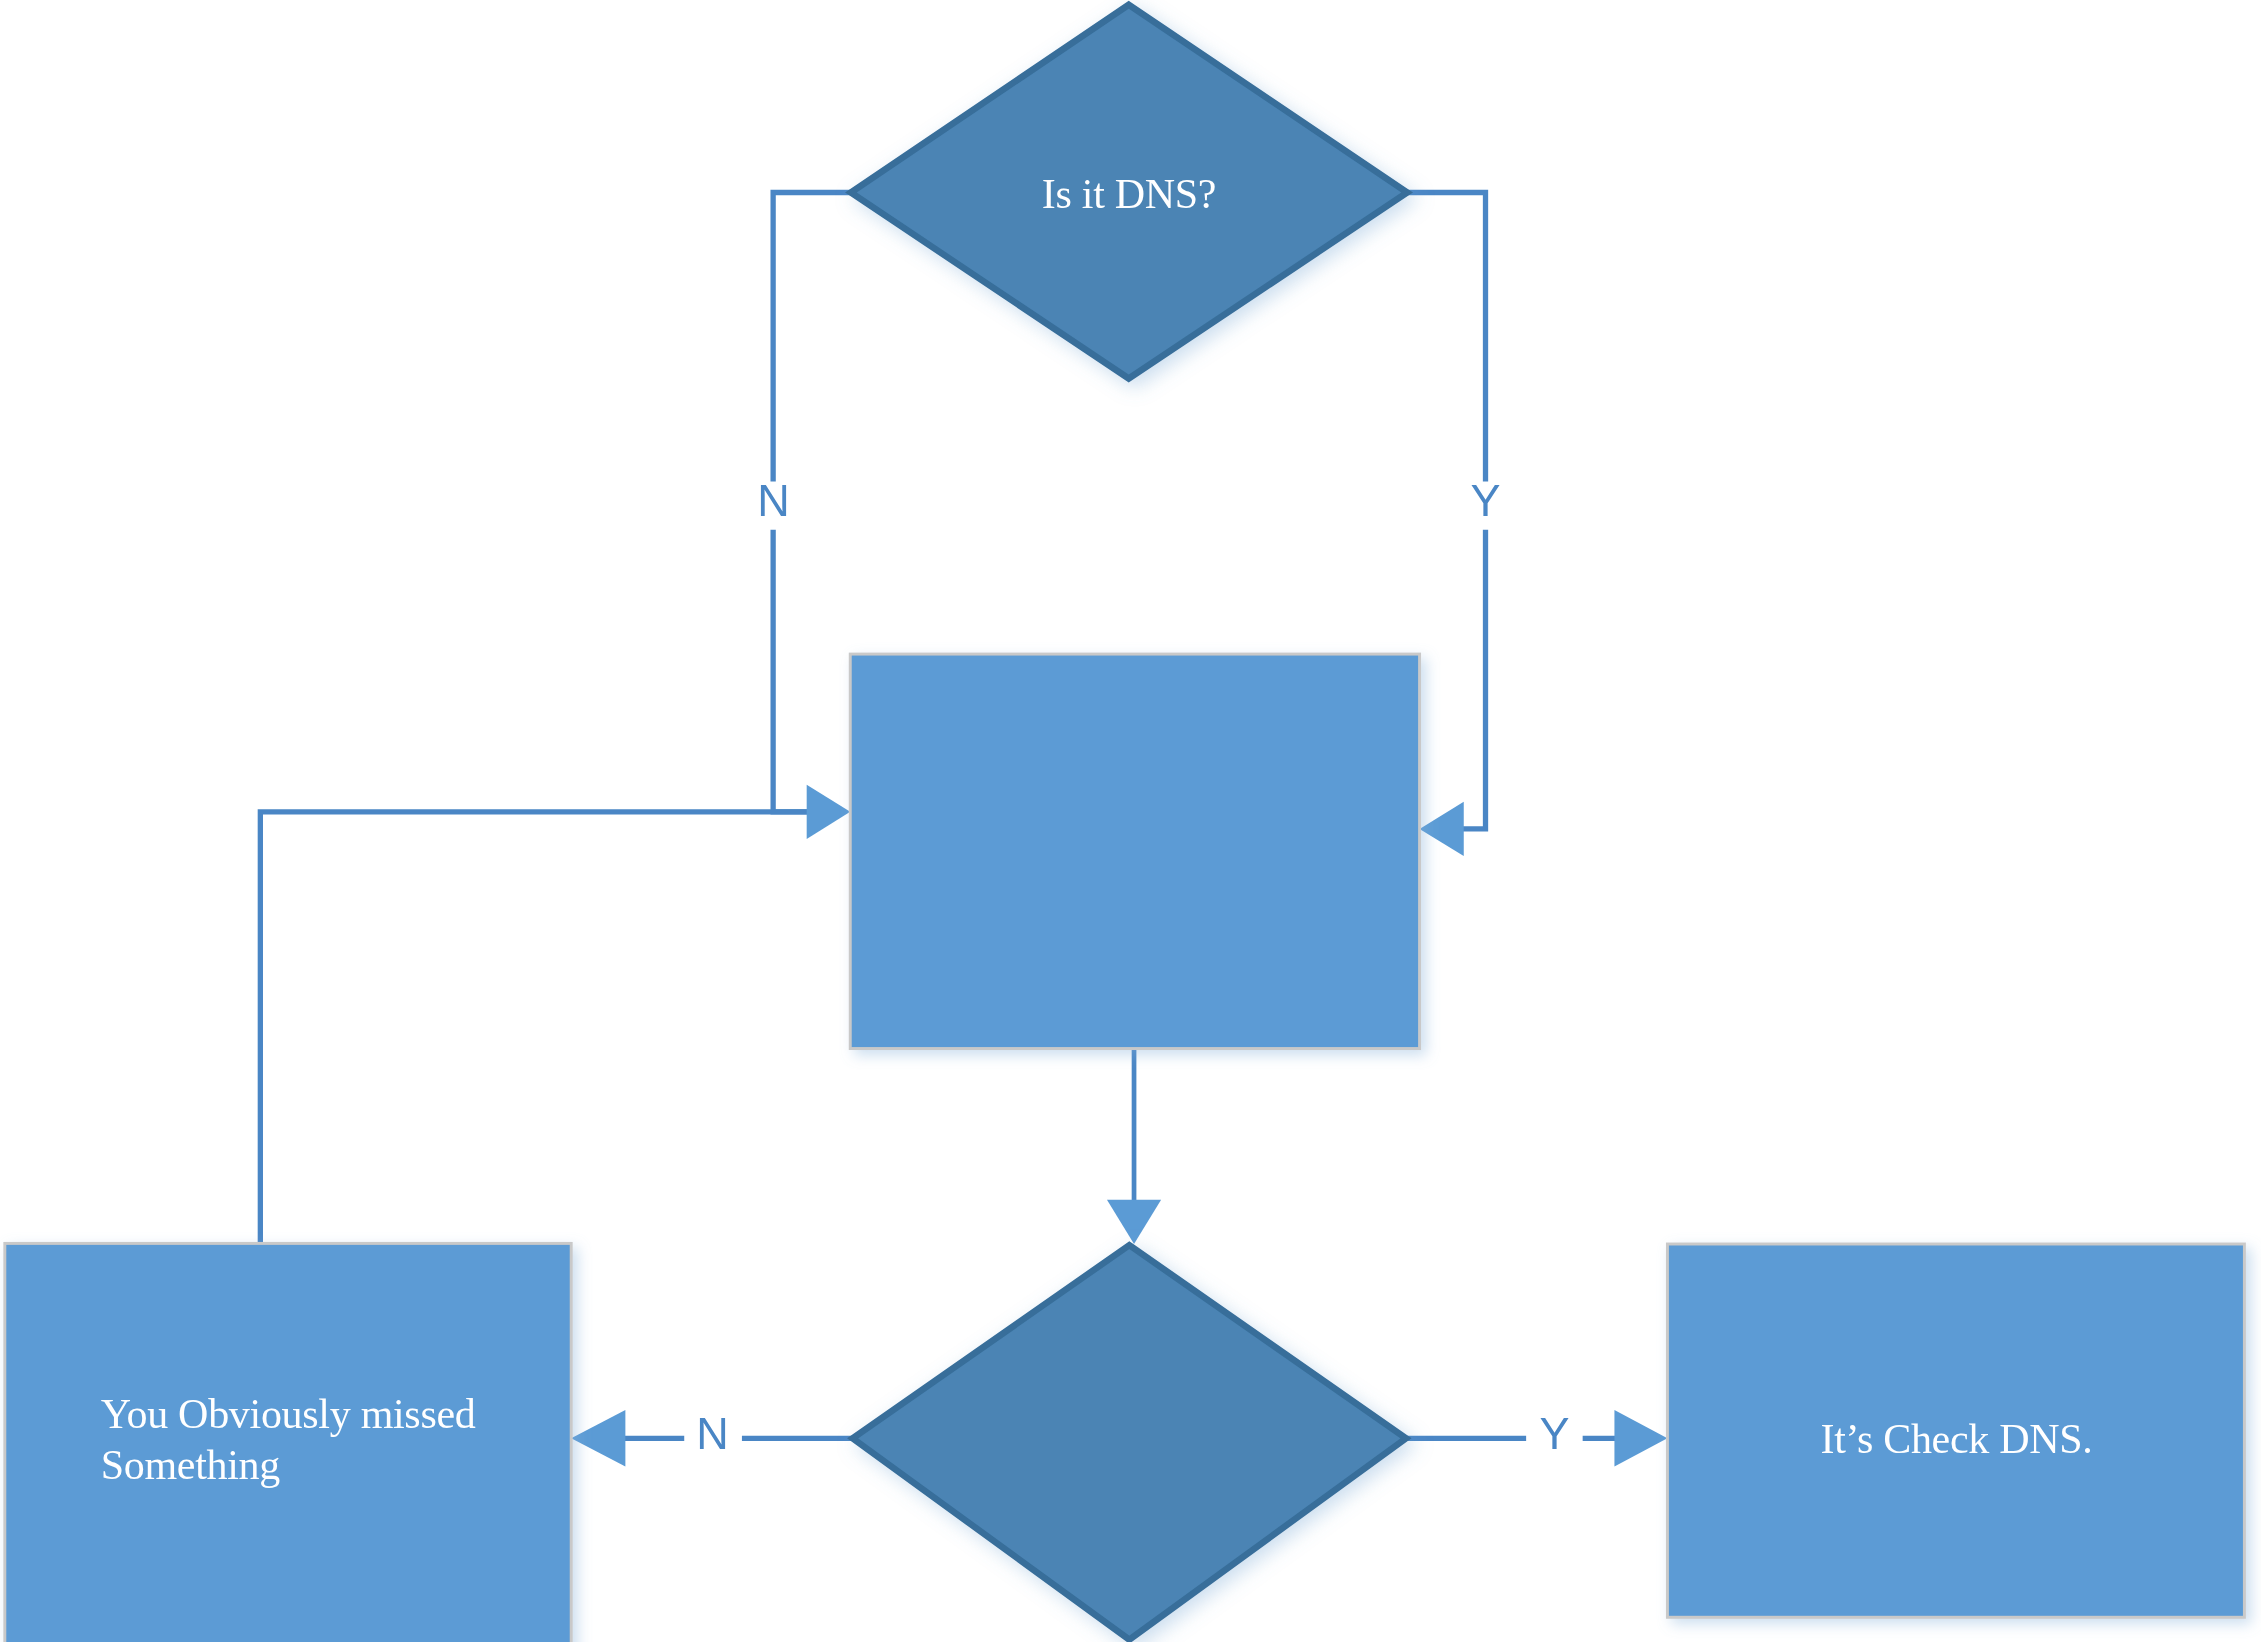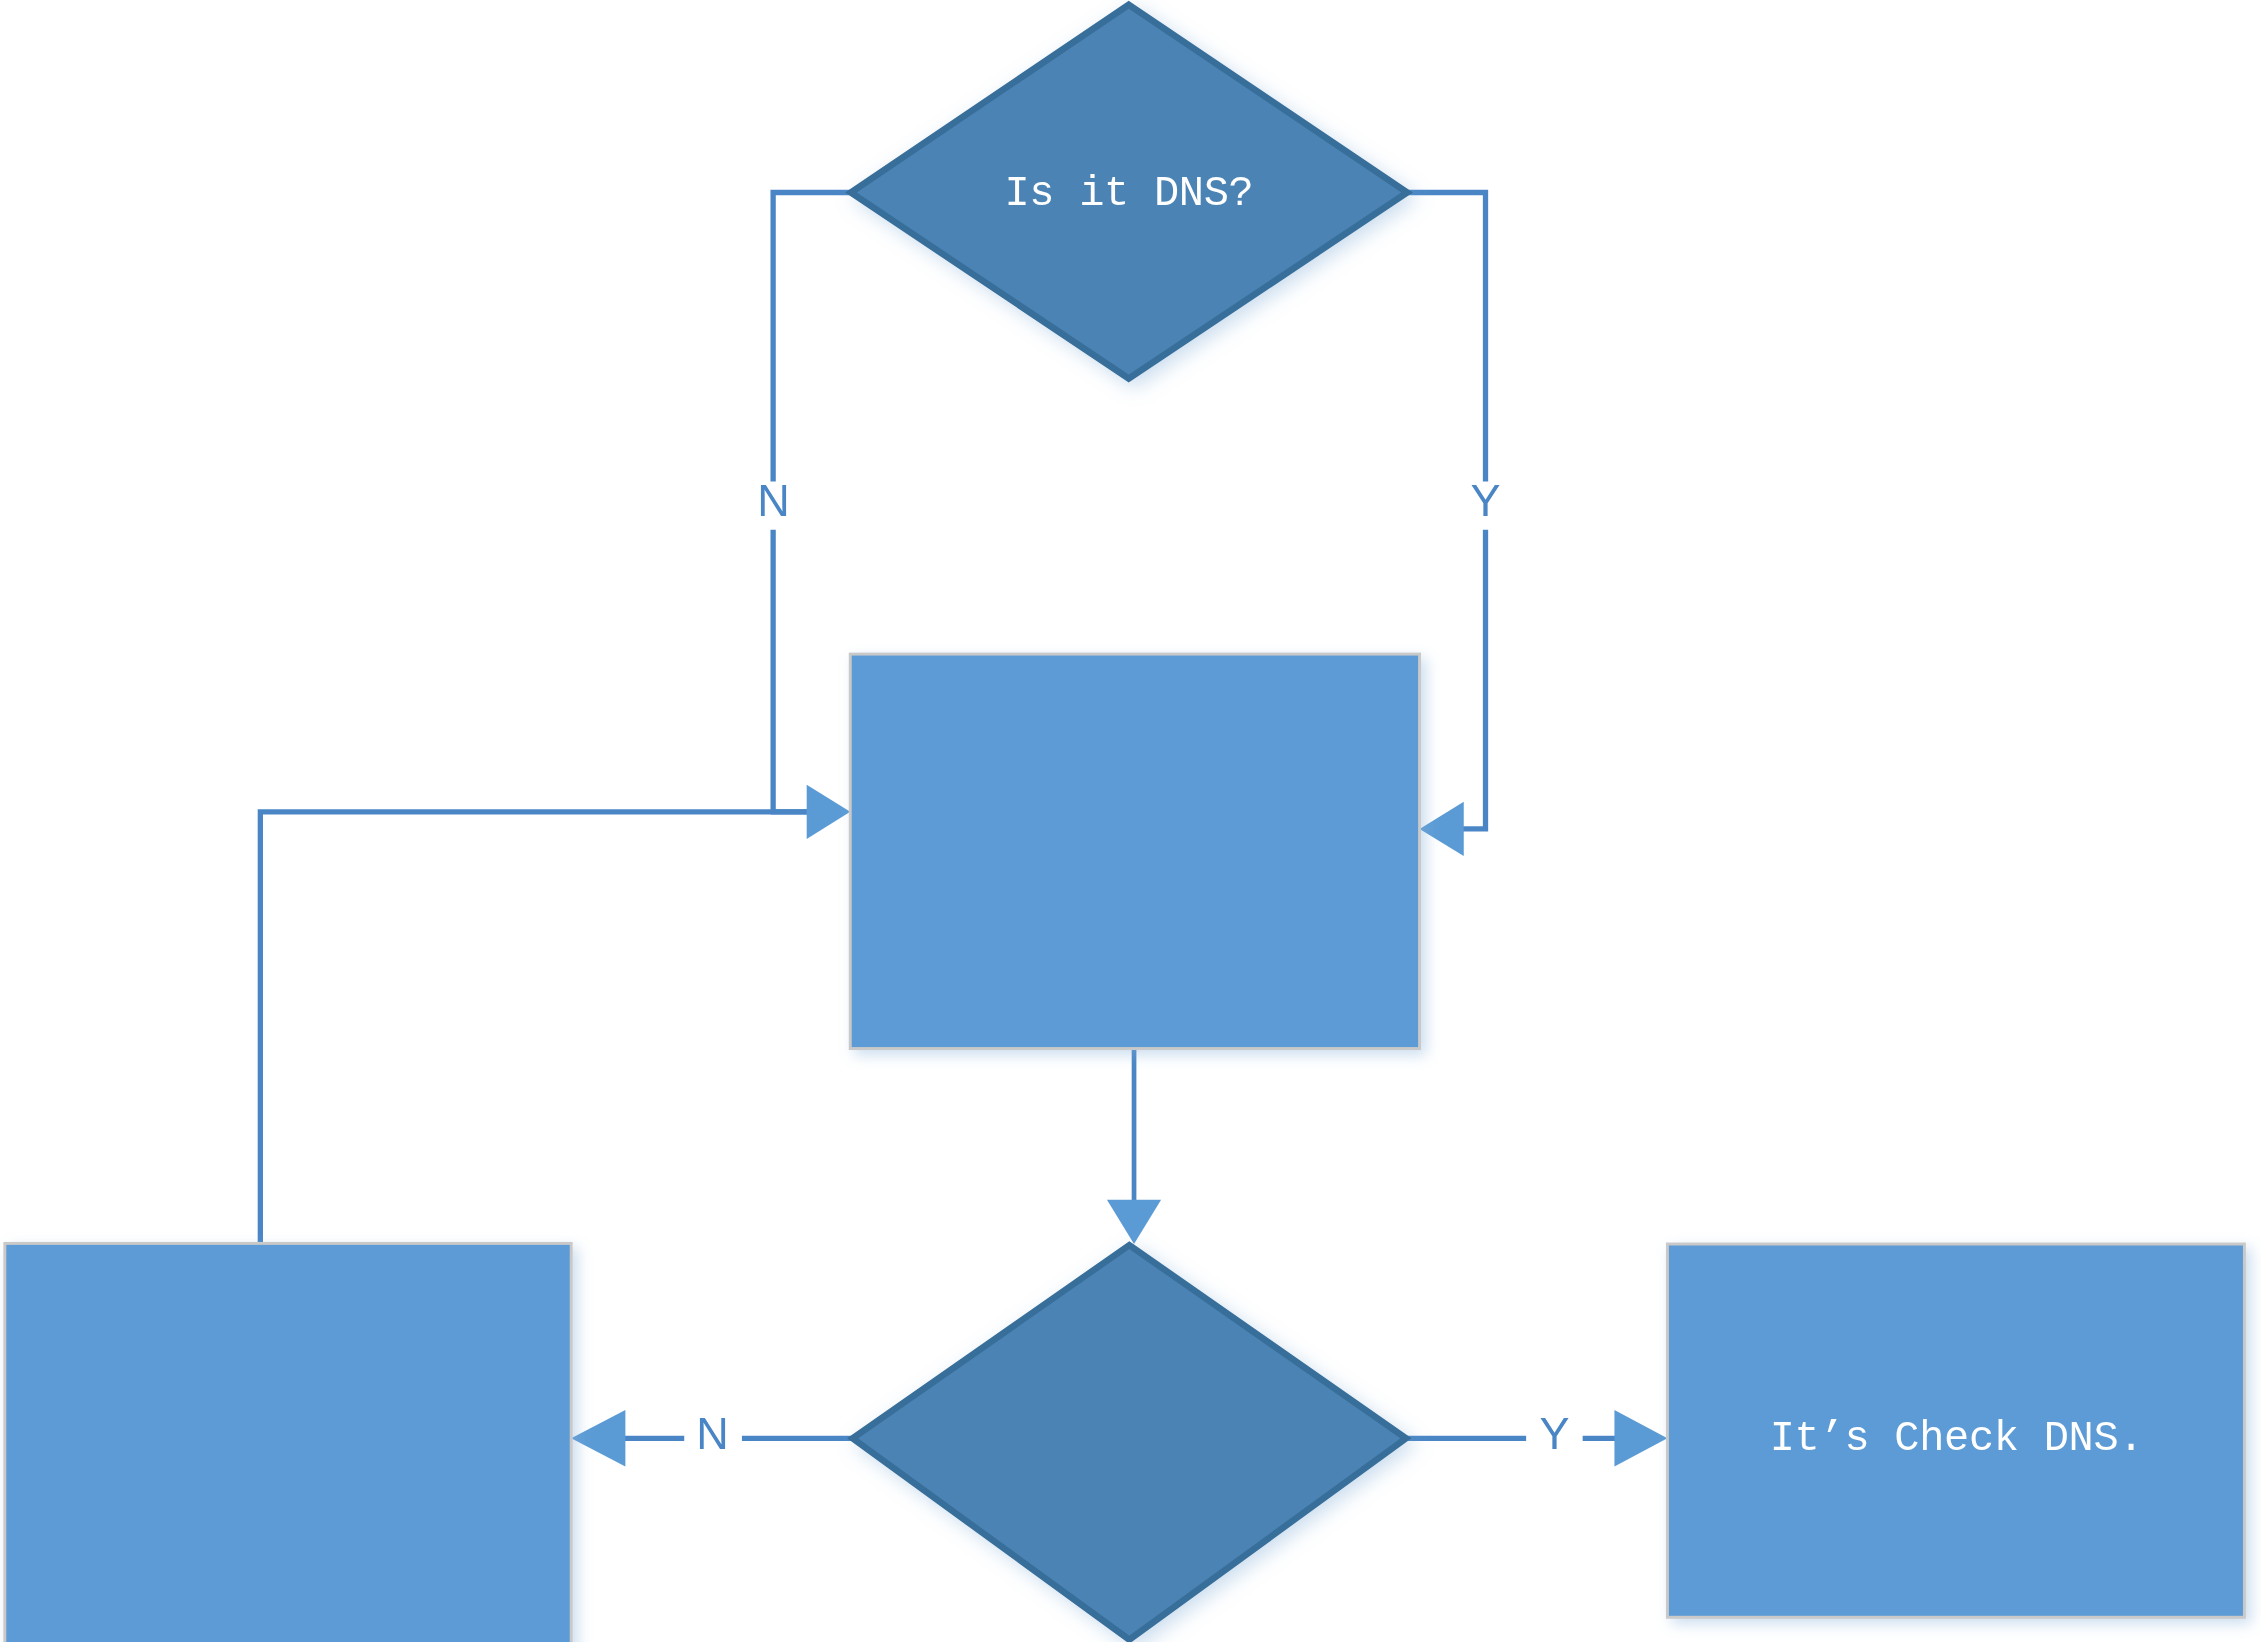--- a/index.html
+++ b/index.html
@@ -23,21 +23,21 @@
     width: 2261px;
     height: 1642px;
   }
   .node-label {
     position: absolute;
     display: flex;
     align-items: center;
     justify-content: center;
     text-align: left;
     color: #ffffff;
-    font-family: Liberation Mono, monospace;
+    font-family: Liberation Serif, serif;
     font-weight: 400;
     line-height: 1.22;
     letter-spacing: -0.3px;
     pointer-events: none;
     white-space: pre-line;
   }
   .edge-label {
     position: absolute;
     color: #4A86C5;
     font-family: "Liberation Sans", sans-serif;
@@ -102,20 +102,22 @@
 
     <rect x="8" y="2112" width="962" height="700" fill="#5B9BD5" stroke="#C9C9C9" stroke-width="5" filter="url(#shadow-box)"></rect>
 
     <rect x="2832" y="2113" width="980" height="634" fill="#5B9BD5" stroke="#C9C9C9" stroke-width="5" filter="url(#shadow-box)"></rect>
   </svg>
 
   <div class="node-label" style="left:851px; top:106px; width:556px; height:177px; font-size:42px;">Is it DNS?</div>
 
 
 
+  <div class="node-label" style="left:10.6px; top:1343px; width:555px; height:194px; font-size:42px;">You Obviously missed
+Something</div>
 
   <div class="node-label" style="left:1668px; top:1354px; width:577px; height:171px; font-size:42px;">It’s Check DNS.</div>
 
   <div class="edge-label" style="left:750px; top:478px; width:47px; font-size:45px;">N</div>
 
   <div class="edge-label" style="left:1462px; top:478px; width:47px; font-size:45px;">Y</div>
 
   <div class="edge-label" style="left:689px; top:1411px; width:47px; font-size:45px;">N</div>
 
   <div class="edge-label" style="left:1531px; top:1411px; width:47px; font-size:45px;">Y</div>

